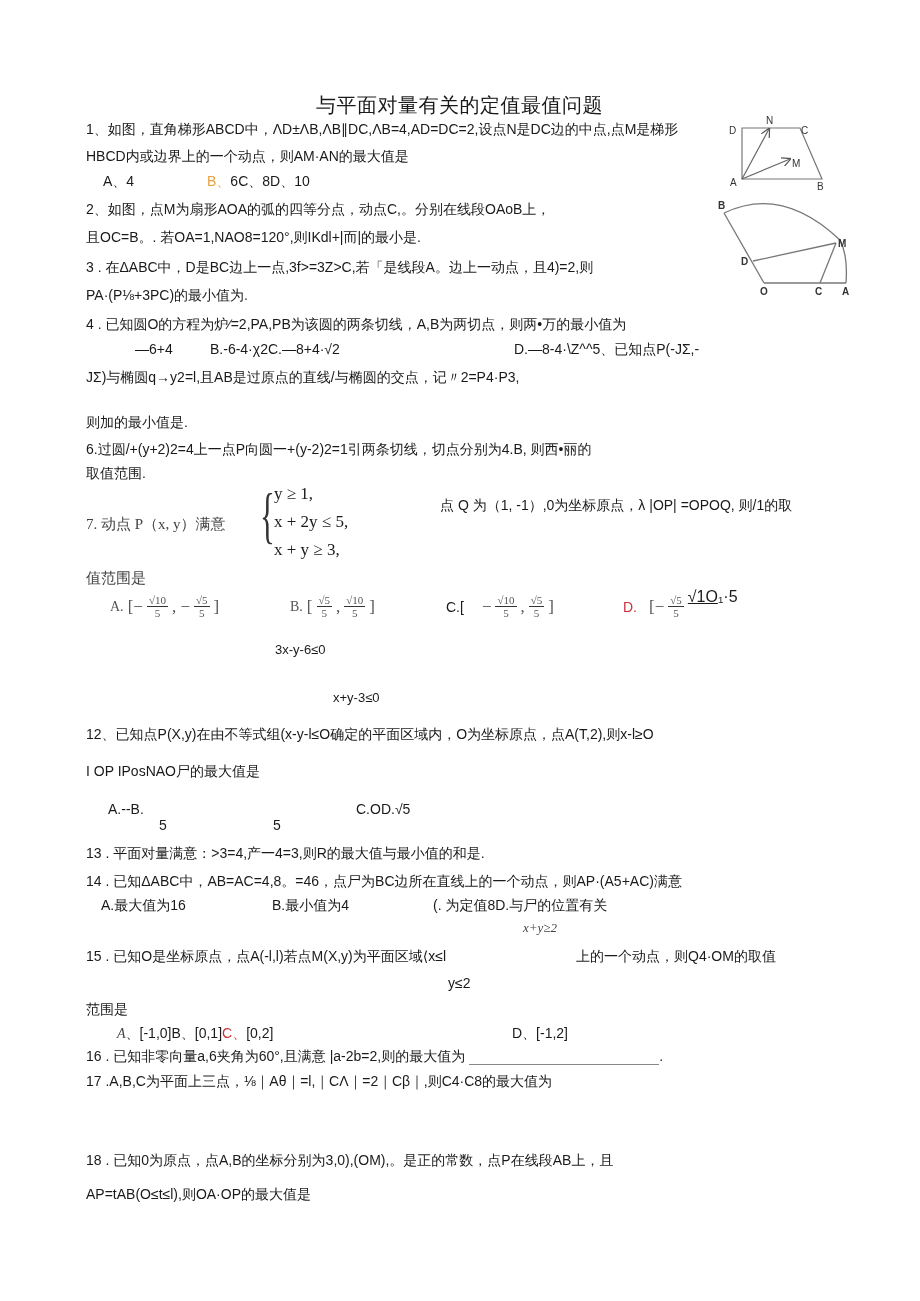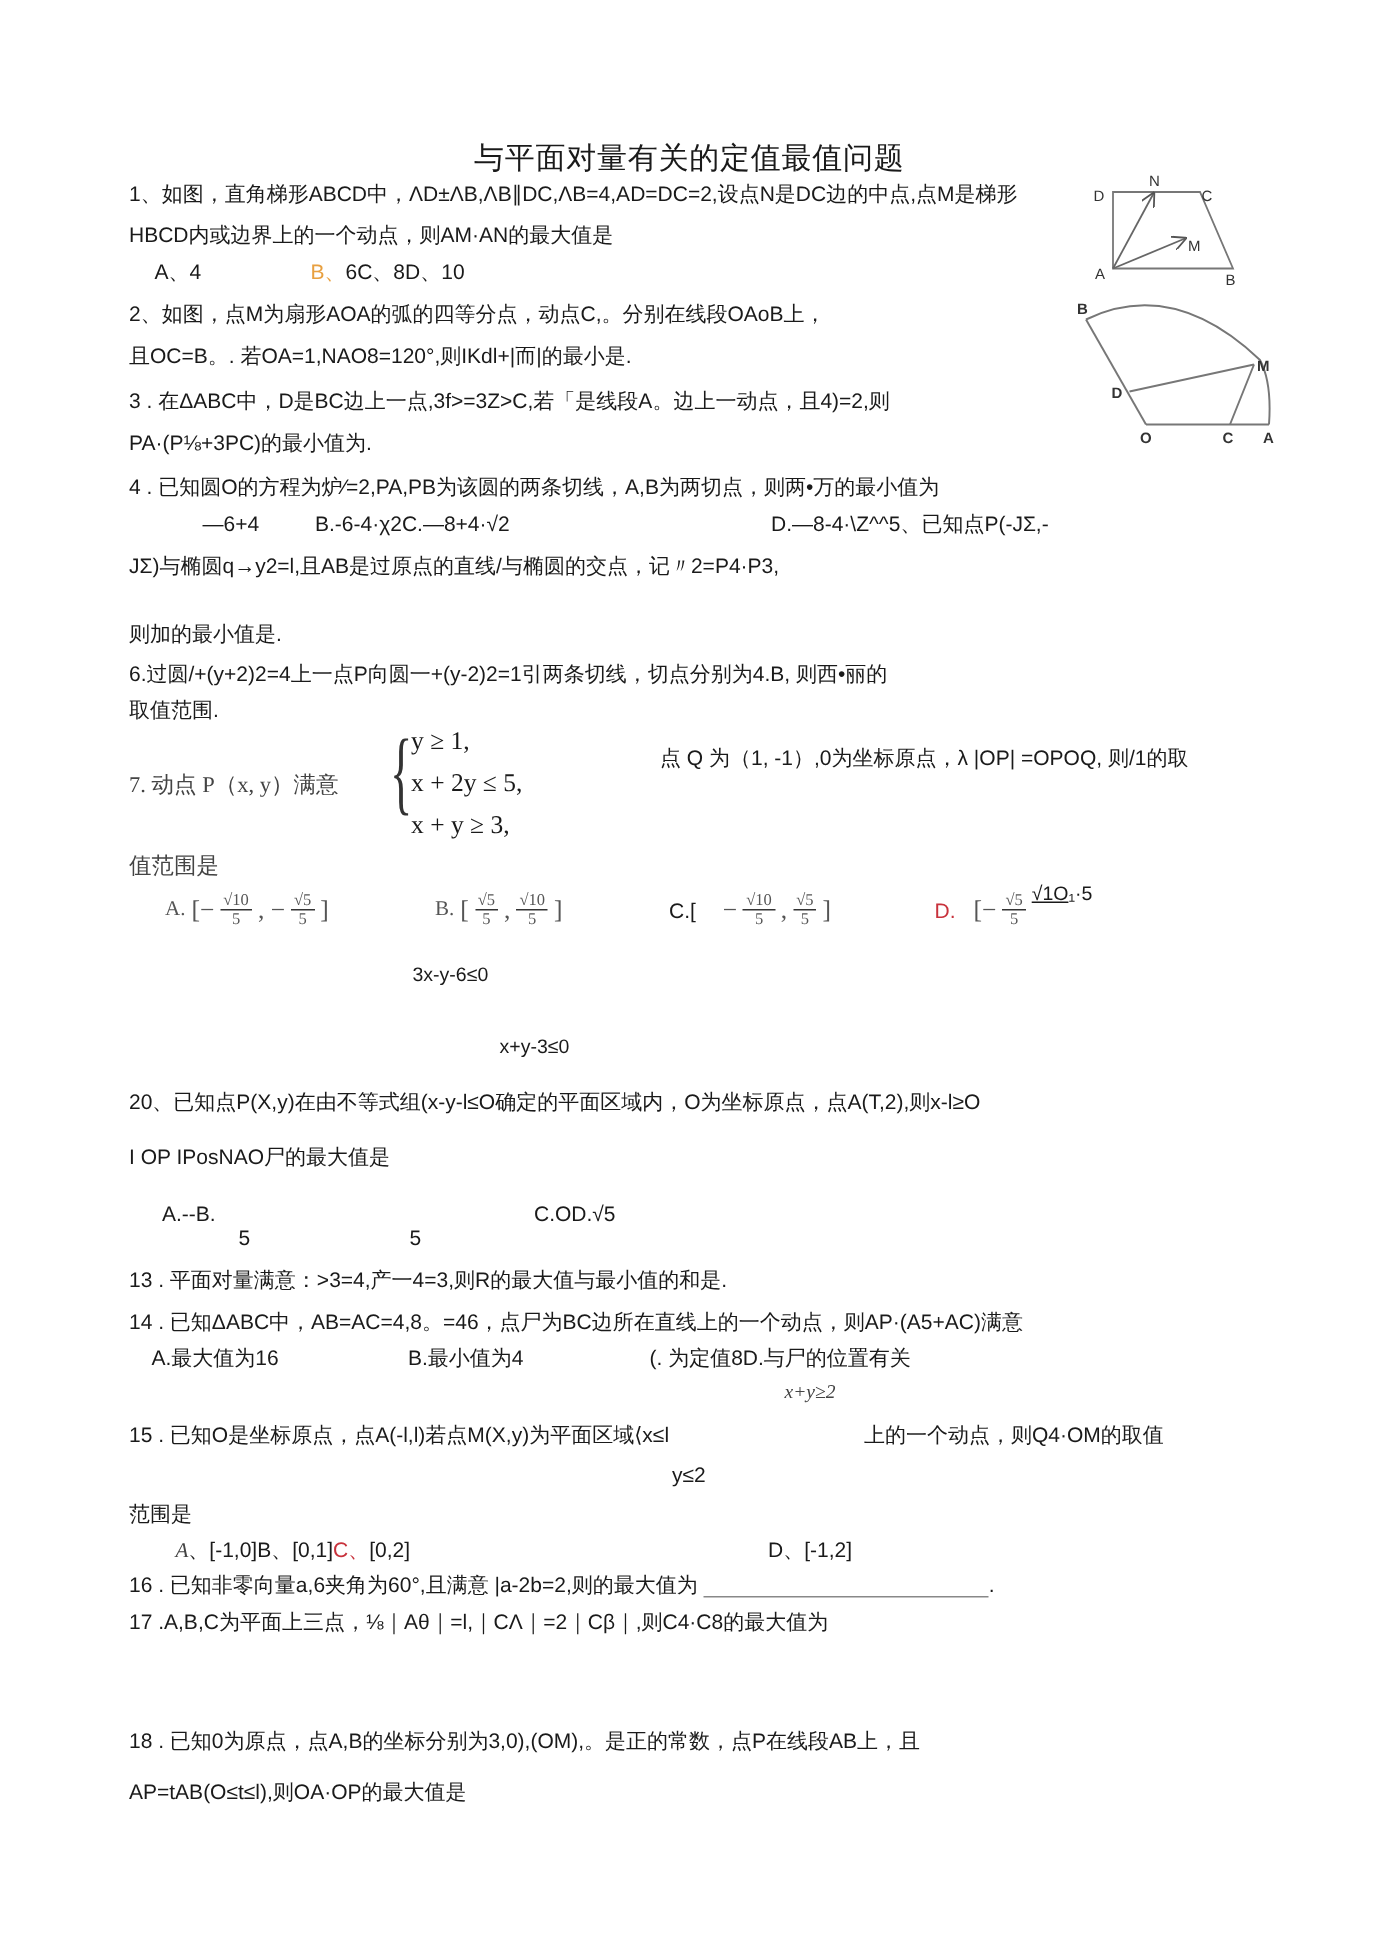--- a/index.html
+++ b/index.html
@@ -132,26 +132,26 @@
     </span>
   <span>]</span>
 </div>
 <div class="opt" style="left:623px; top:594px; color:#555;">
   <span class="red" style="font-family:'Liberation Sans',sans-serif; font-size:14px; margin-right:8px;">D.</span>
   <span>[−</span>
   <span class="frac">
       <span class="num">√5</span>
       <span>5</span>
     </span>
-  <span style="align-self:flex-start; font-family:'Liberation Sans',sans-serif; font-size:13px; color:#1a1a1a; margin-top:-6px;"><span style="text-decoration:underline;">√1O</span><span>₁·5</span></span>
+  <span style="align-self:flex-start; font-family:'Liberation Sans',sans-serif; font-size:16px; color:#1a1a1a; margin-top:-6px;"><span style="text-decoration:underline;">√1O</span><span>₁·5</span></span>
 </div>
 
 <div class="t" style="left:275px; top:642px; font-size:13px;">3x-y-6≤0</div>
 <div class="t" style="left:333px; top:690px; font-size:13px;">x+y-3≤0</div>
-<div class="t" style="left:86px; top:726px;">20、已知点P(X,y)在由不等式组(x-y-l≤O确定的平面区域内，O为坐标原点，点A(T,2),则x-l≥O</div>
+<div class="t" style="left:86px; top:726px;">12、已知点P(X,y)在由不等式组(x-y-l≤O确定的平面区域内，O为坐标原点，点A(T,2),则x-l≥O</div>
 <div class="t" style="left:86px; top:763px;">I OP IPosNAO尸的最大值是</div>
 <div class="t" style="left:108px; top:801px;">A.--B.</div>
 <div class="t" style="left:356px; top:801px;">C.OD.√5</div>
 <div class="t" style="left:159px; top:817px;">5</div>
 <div class="t" style="left:273px; top:817px;">5</div>
 
 <div class="t" style="left:86px; top:845px;">13  . 平面对量满意：&gt;3=4,产一4=3,则R的最大值与最小值的和是.</div>
 
 <div class="t" style="left:86px; top:873px;">14  . 已知ΔABC中，AB=AC=4,8。=46，点尸为BC边所在直线上的一个动点，则AP·(A5+AC)满意</div>
 <div class="t" style="left:101px; top:897px;">A.最大值为16</div>

